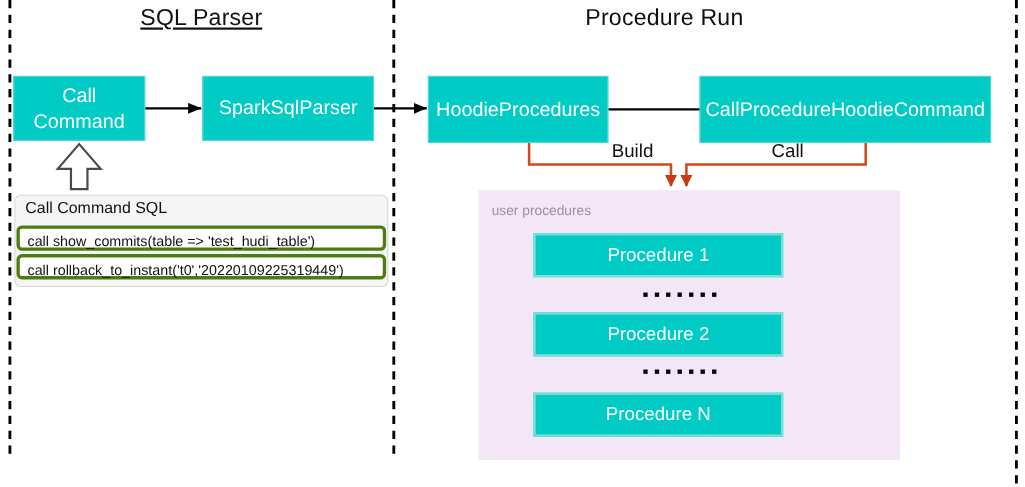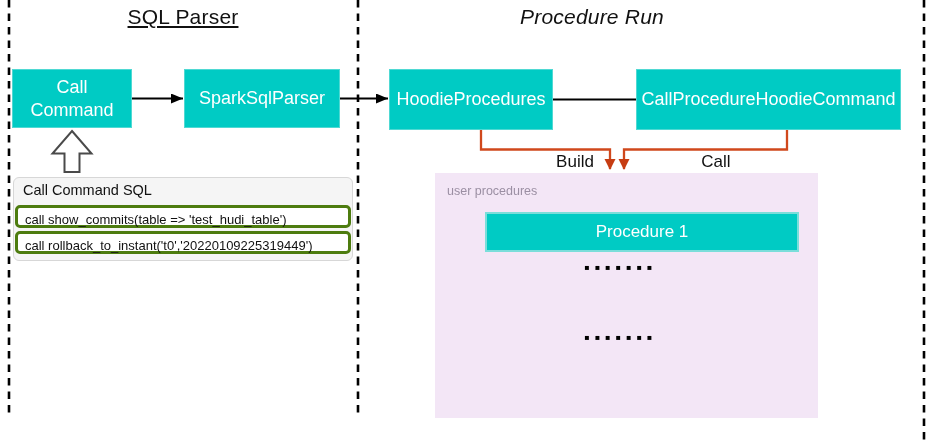--- a/index.html
+++ b/index.html
@@ -7,36 +7,36 @@
     position:relative;width:932px;height:443px;background:#ffffff;
     font-family:"Liberation Sans", sans-serif;color:#000;overflow:hidden;
   }
   #connector-layer{position:absolute;left:0;top:0;width:932px;height:443px;}
 
   .section-title{
     position:absolute;top:5px;height:26px;text-align:center;
     font-size:21px;color:#111;letter-spacing:.2px;
   }
   #title-sql-parser{left:83px;width:200px;text-decoration:underline;}
-  #title-procedure-run{left:492px;width:200px;font-style:italic;}
+  #title-procedure-run{left:504px;width:200px;}
 
   .node{
     position:absolute;background:#00cbc4;border:1px solid #4fd9d3;
     color:#ffffff;display:flex;align-items:center;justify-content:center;
     text-align:center;font-size:18px;line-height:1.25;box-sizing:border-box;
   }
   #node-call-command{left:12px;top:69px;width:120px;height:59px;}
   #node-call-command .node-label{width:92px;}
   #node-spark-sql-parser{left:184px;top:69px;width:156px;height:59px;}
   #node-hoodie-procedures{left:389px;top:69px;width:164px;height:61px;}
   #node-call-procedure{left:636px;top:69px;width:265px;height:61px;font-size:18px;}
 
   .edge-label{
     position:absolute;top:128px;width:60px;height:19px;text-align:center;
-    font-size:17px;color:#111;background:transparent;margin-top:24px;
+    font-size:17px;color:#111;background:transparent;
   }
   #label-build{left:545px;}
   #label-call{left:686px;}
 
   
   #sql-panel{
     position:absolute;left:13px;top:177px;width:340px;height:84px;
     background:#f5f5f5;border:1px solid #d7d7d7;border-radius:6px;
     box-sizing:border-box;overflow:hidden;
   }
@@ -51,21 +51,21 @@
 
   
   #user-procedures-panel{
     position:absolute;left:435px;top:173px;width:383px;height:245px;
     background:#f3e6f6;box-sizing:border-box;
   }
   #user-procedures-label{
     position:absolute;left:12px;top:11px;font-size:12.5px;color:#9b8fa3;text-align:center;
   }
   .proc-box{
-    position:absolute;left:50px;width:314px;height:40px;background:#00cbc4;
+    position:absolute;left:50px;width:227px;height:40px;background:#00cbc4;
     border:2px solid #7adeda;box-sizing:border-box;color:#fff;
     display:flex;align-items:center;justify-content:center;font-size:17px;
   }
   #proc-1{top:39px;} #proc-2{top:111px;} #proc-n{top:184px;}
   .dots-row{
     position:absolute;left:50px;width:271px;text-align:center;color:#000;
     font-size:8px;letter-spacing:5px;font-weight:bold;
     font-family:"DejaVu Sans", sans-serif;
   }
   #dots-1{top:90px;} #dots-2{top:160px;}
@@ -121,16 +121,18 @@
   <div id="sql-panel">
     <div class="panel-title">Call Command SQL</div>
     <div class="sql-row">call show_commits(table =&gt; 'test_hudi_table')</div>
     <div class="sql-row">call rollback_to_instant('t0','20220109225319449')</div>
   </div>
 
   <div id="user-procedures-panel">
     <div id="user-procedures-label">user procedures</div>
     <div class="proc-box" id="proc-1">Procedure 1</div>
     <div class="dots-row" id="dots-1">▪▪▪▪▪▪▪</div>
+    <div class="proc-box" id="proc-2">Procedure 2</div>
     <div class="dots-row" id="dots-2">▪▪▪▪▪▪▪</div>
+    <div class="proc-box" id="proc-n">Procedure N</div>
   </div>
 
 </div>
 
 </body></html>

